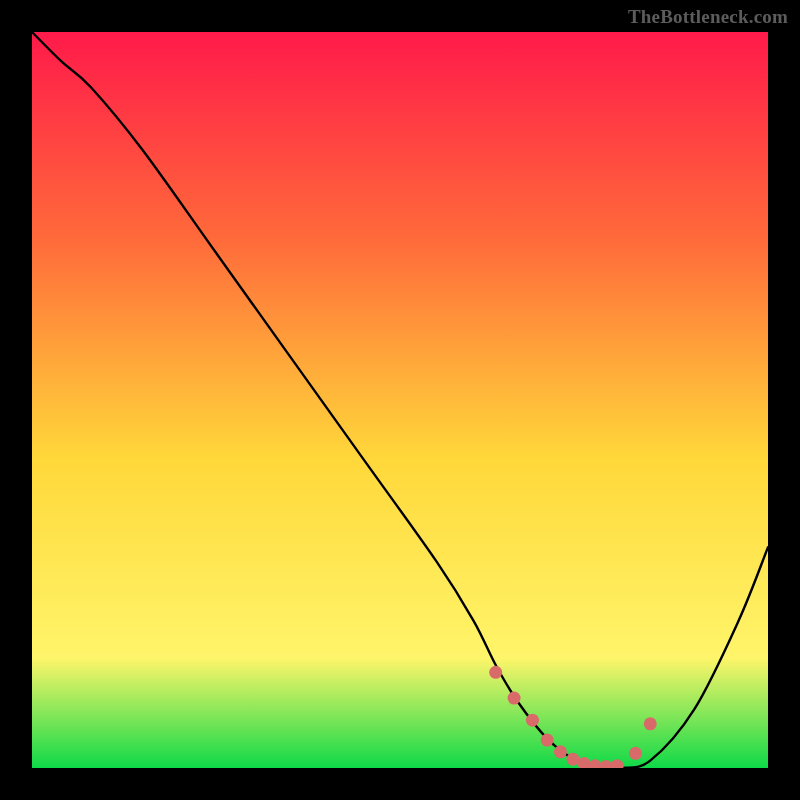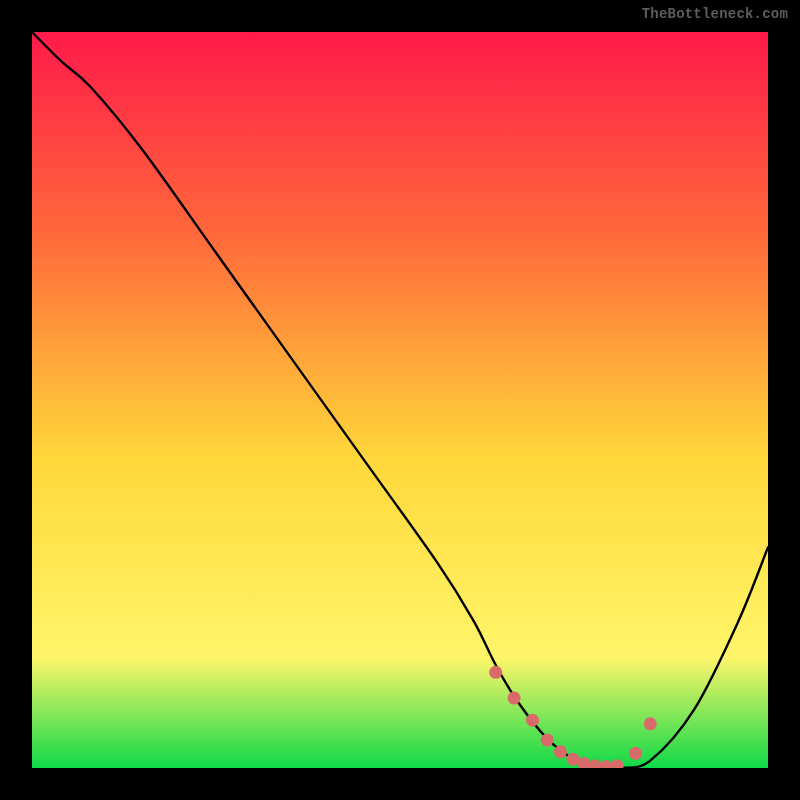--- a/index.html
+++ b/index.html
@@ -7,22 +7,22 @@
   .container {
     position: relative;
     width: 800px;
     height: 800px;
     background: #000;
   }
   .watermark {
     position: absolute;
     top: 6px;
     right: 12px;
-    font-family: Liberation Mono, monospace;
-    font-size: 14px;
+    font-family: Liberation Serif, serif;
+    font-size: 19px;
     font-weight: 600;
     color: #5c5c5c;
     letter-spacing: 0.2px;
     z-index: 10;
   }
   .plot {
     position: absolute;
     left: 32px;
     top: 32px;
     width: 736px;

